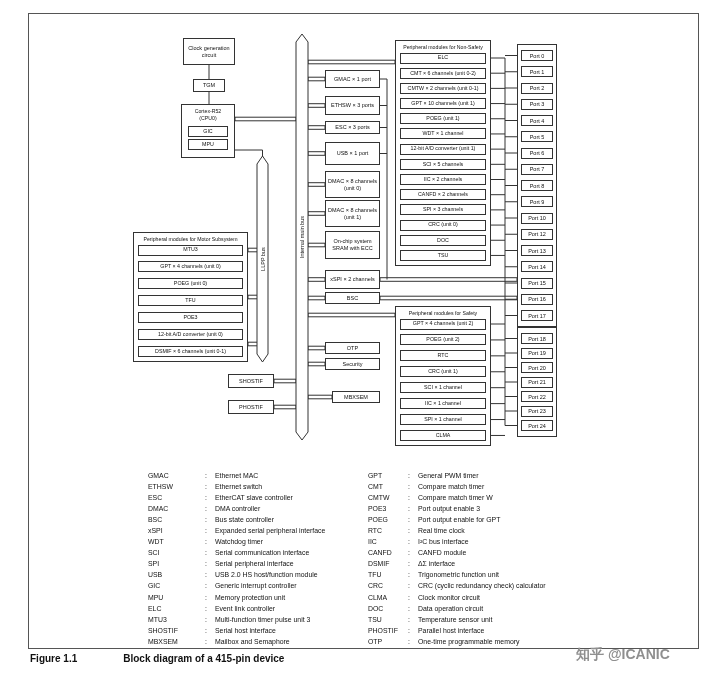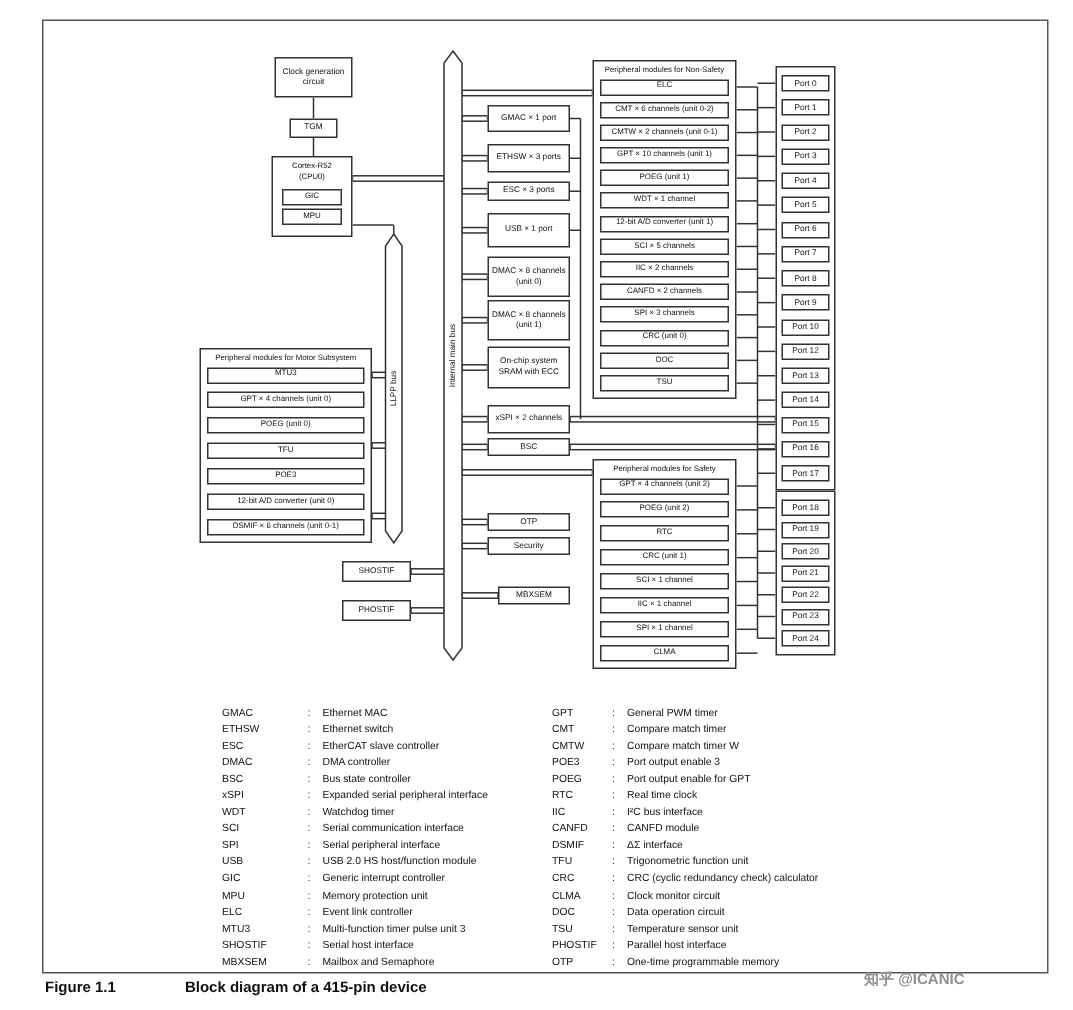--- a/index.html
+++ b/index.html
@@ -26,21 +26,21 @@
   .port-box { height:11px; width:32px; margin:0 auto; border:1px solid #333; background:#fff;
               display:flex; align-items:center; justify-content:center; font-size:5.5px; }
   .cpu-inner { flex:1; display:flex; flex-direction:column; align-items:center; justify-content:space-evenly; }
   .cpu-sub { width:40px; }
   .rot-label { position:absolute; font-size:5.5px; text-align:center; transform:rotate(-90deg); white-space:nowrap; }
   .legend-col { position:absolute; }
   .legend-row { display:flex; font-size:6.9px; line-height:11.05px; }
   .lg-colon { width:10px; text-align:left; }
   .caption { position:absolute; left:30px; top:653px; display:flex; gap:46px;
              font-size:10px; font-weight:bold; }
-  .watermark { position:absolute; left:576px; top:646px; font-size:10px; font-weight:bold; color:#8f8f8f; }
+  .watermark { position:absolute; left:576px; top:646px; font-size:14px; font-weight:bold; color:#8f8f8f; }
 </style>
 </head>
 <body>
 
 <div class="page" id="page">
   <div class="frame"></div>
 
   <svg class="wires" id="wires">
     <g id="wire-layer">
         <line x1="209" y1="65" x2="209" y2="79" class="wire"></line>

